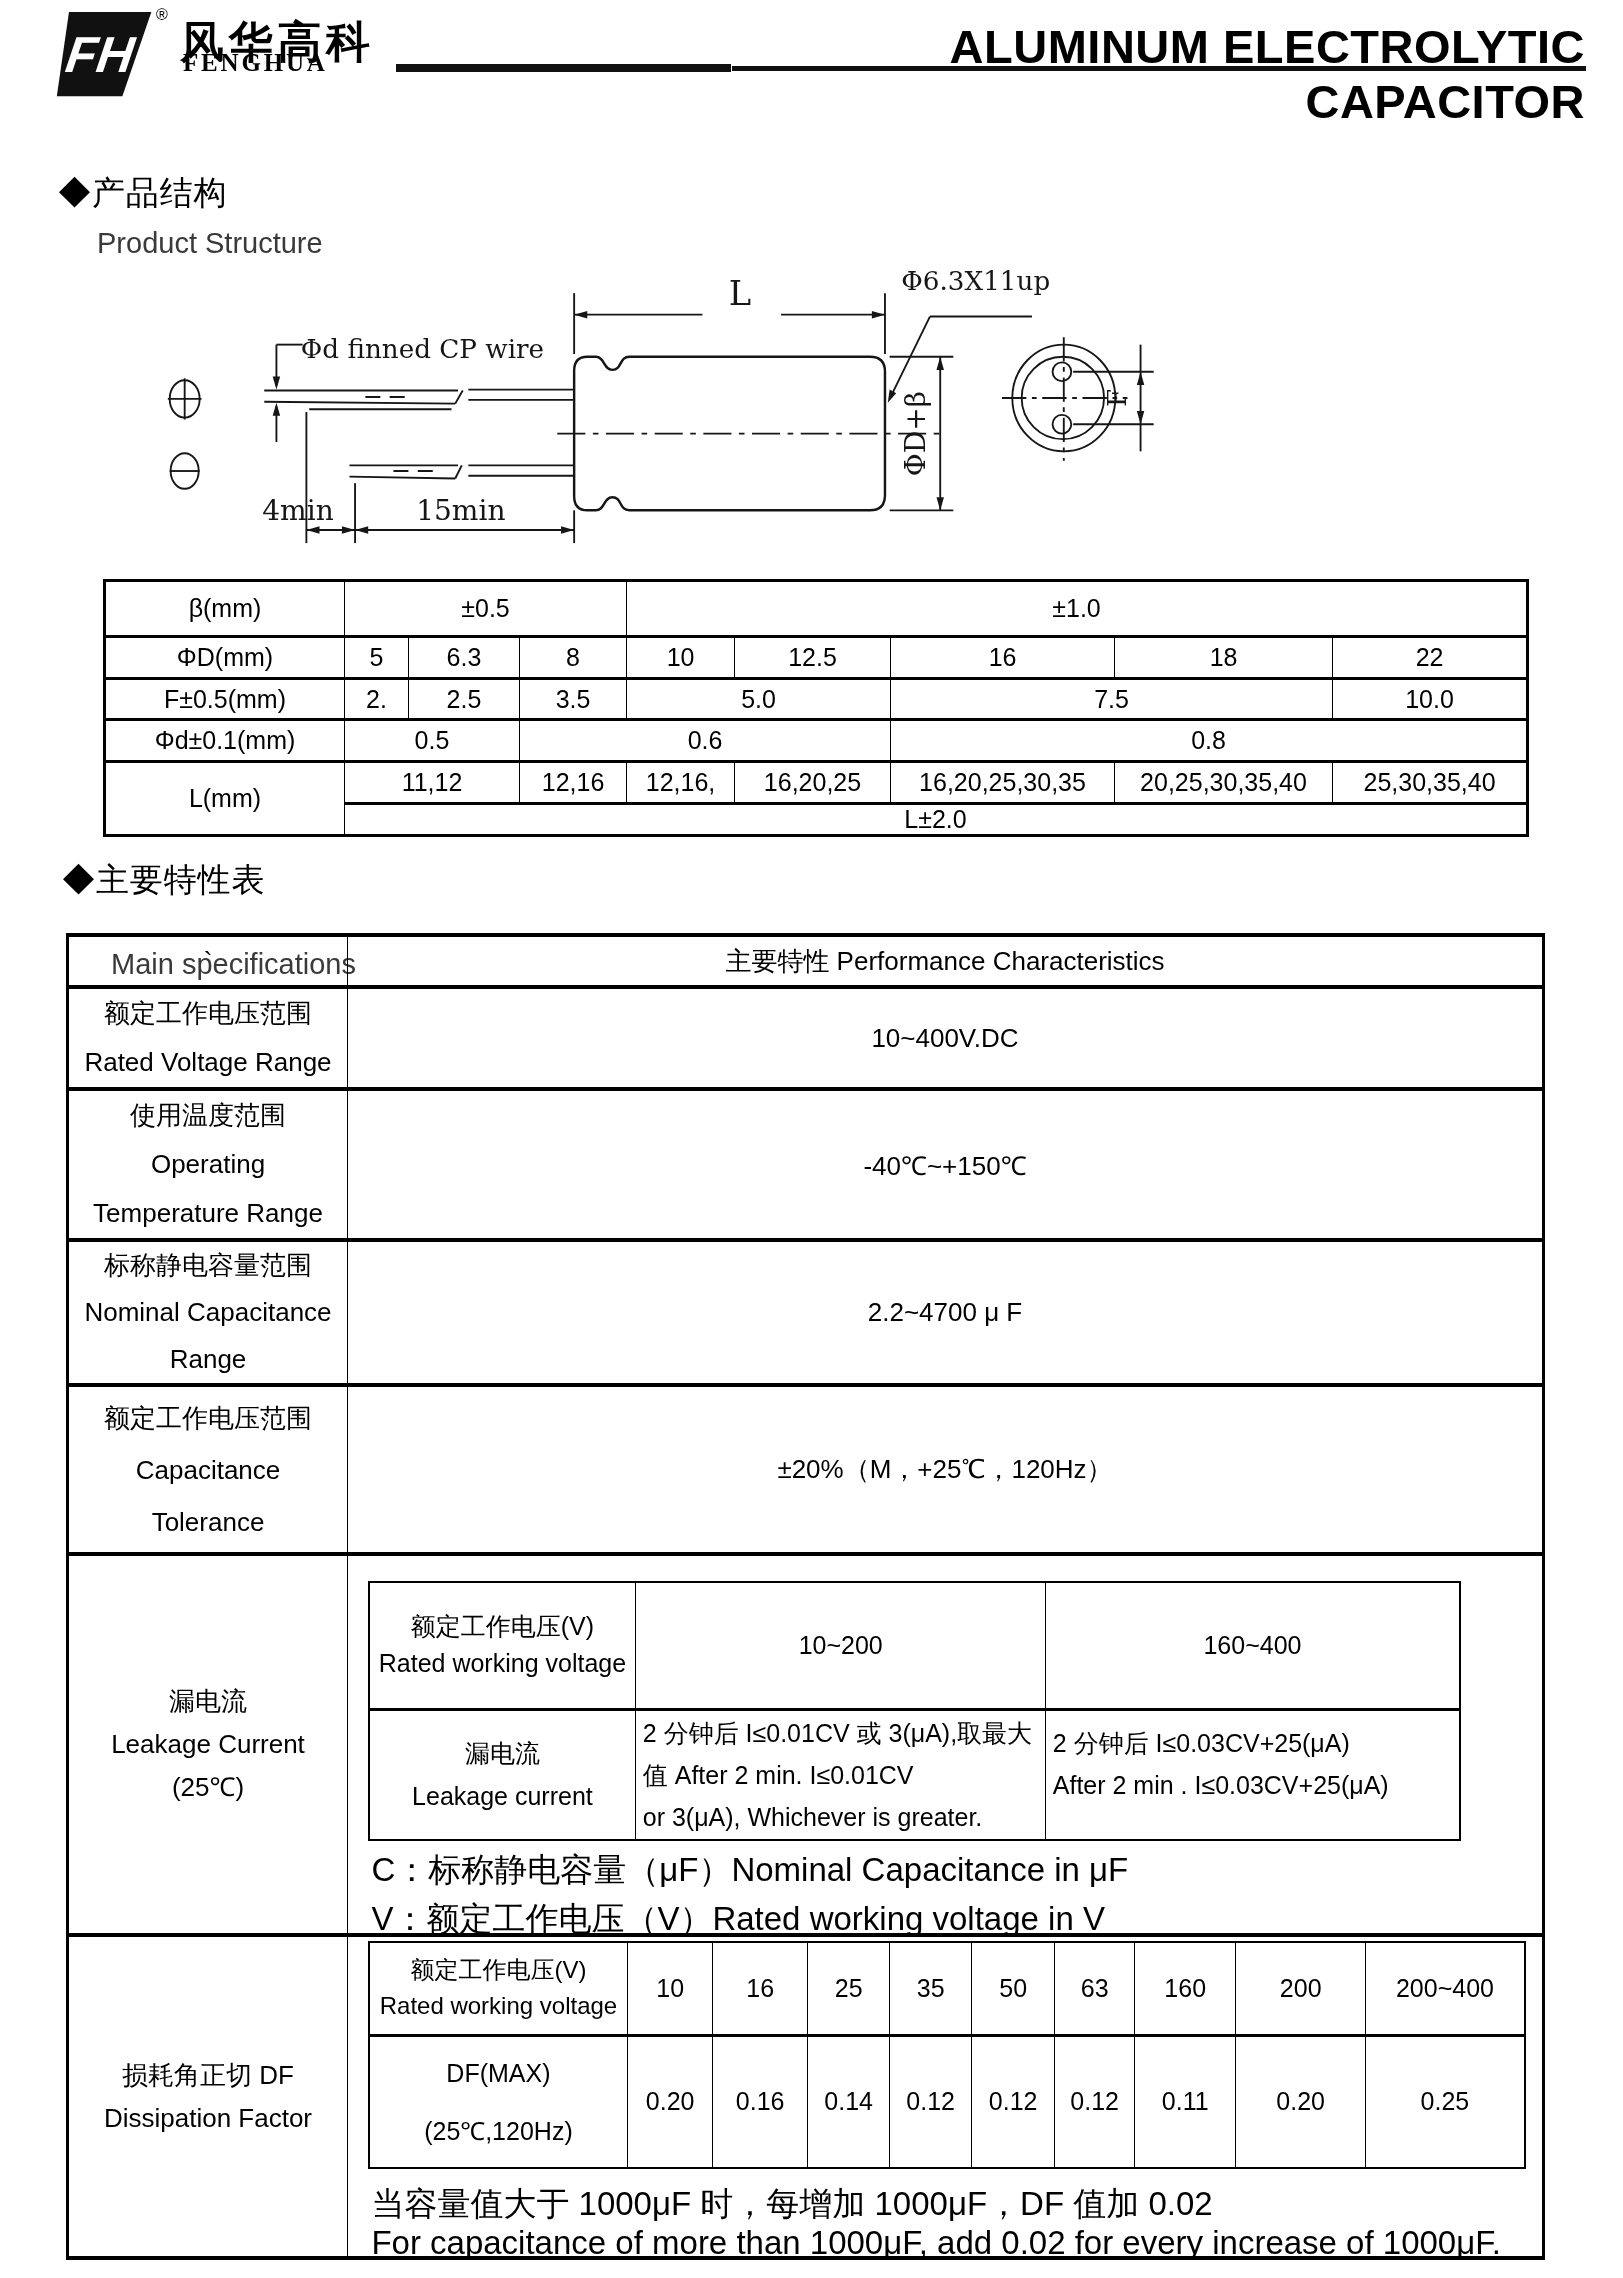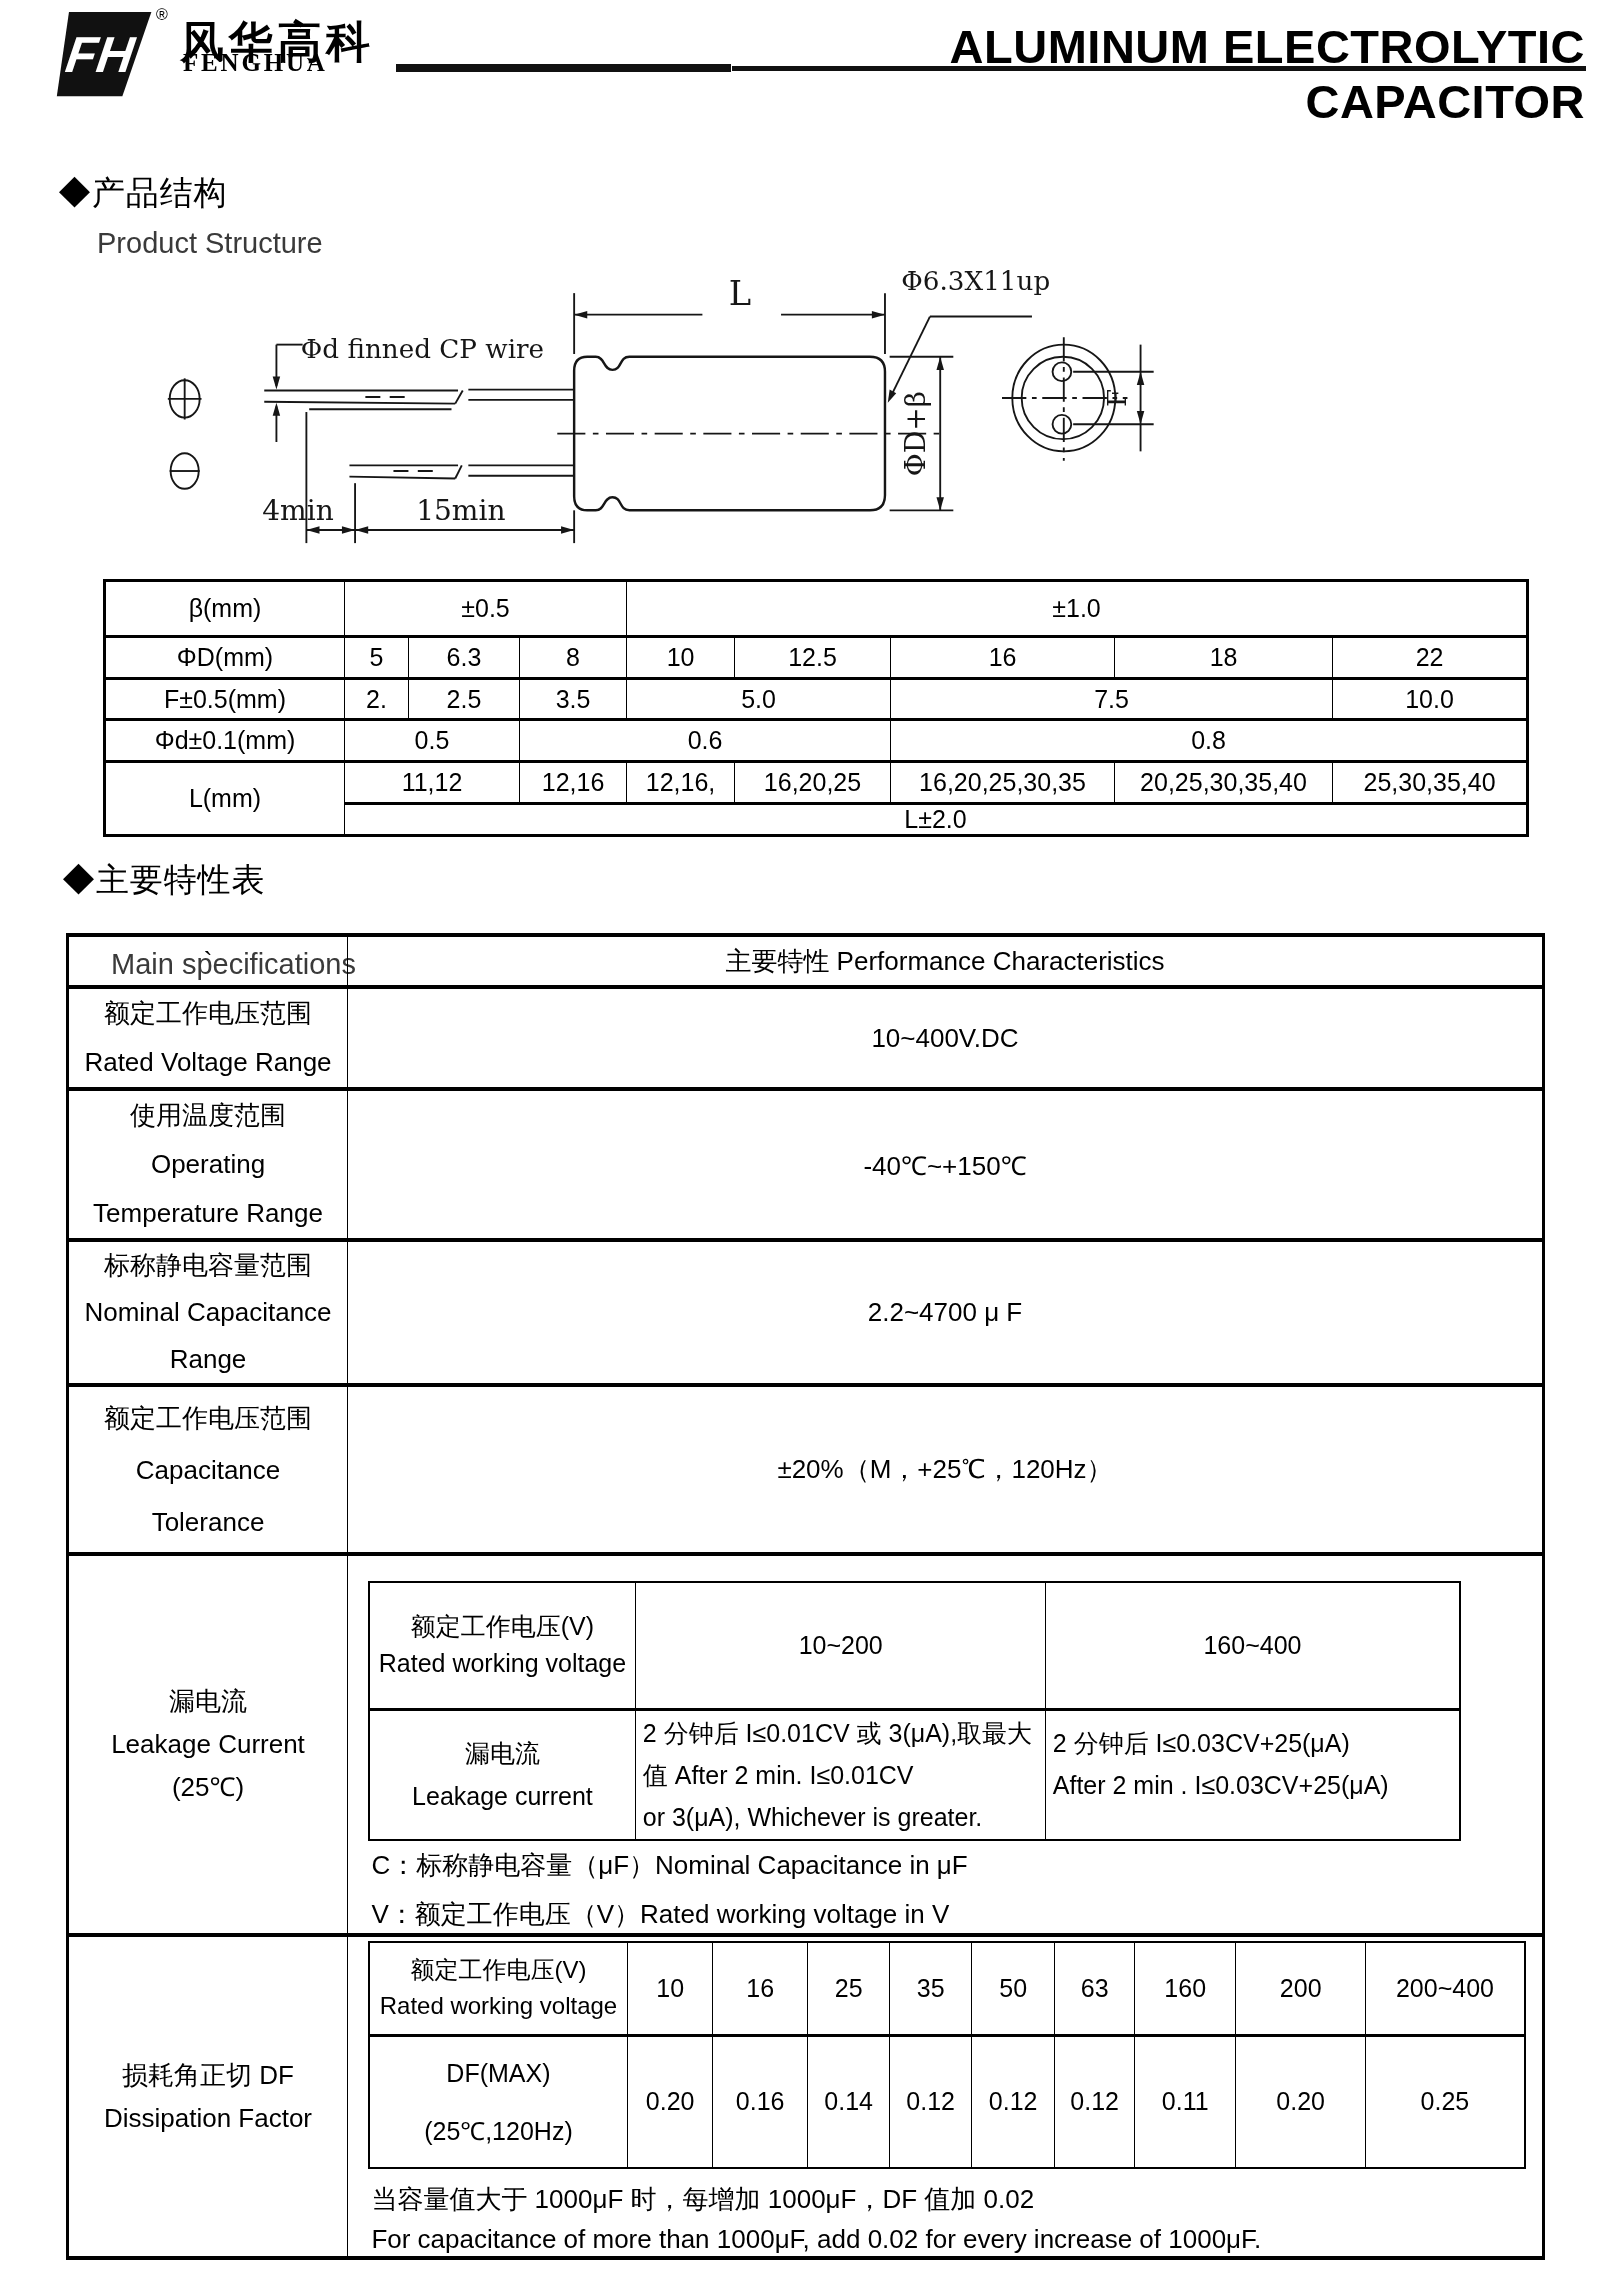--- a/index.html
+++ b/index.html
@@ -49,21 +49,21 @@
   .lh52 div{line-height:49px;}
   .lh56 div{line-height:52px;}
   .cellwrap{position:relative;width:100%;text-align:left;}
 
   
   .ti{border-collapse:collapse;table-layout:fixed;font-size:25px;border:2.8px solid #000;position:absolute;}
   .ti td{border:1.9px solid #000;text-align:center;vertical-align:middle;padding:0;overflow:hidden;}
   .ti tr.hdr td{border-bottom:3.7px solid #000;}
   .ti td.il{text-align:left;padding-left:6.6px;}
   .ti td.vtop{vertical-align:top;padding-top:11.2px;}
-  .note{position:absolute;left:23.4px;font-size:26px;white-space:nowrap;}
+  .note{position:absolute;left:23.4px;font-size:33px;white-space:nowrap;}
   .dfhead div{line-height:36px;font-size:24px;}
   .dfrow div{line-height:58px;}
   .lkcell div{line-height:42px;}
 </style>
 </head>
 <body>
 
 <div class="page">
 
   <svg class="abs" style="left:54px;top:9.4px" width="103" height="94" viewBox="0 0 110 100">

